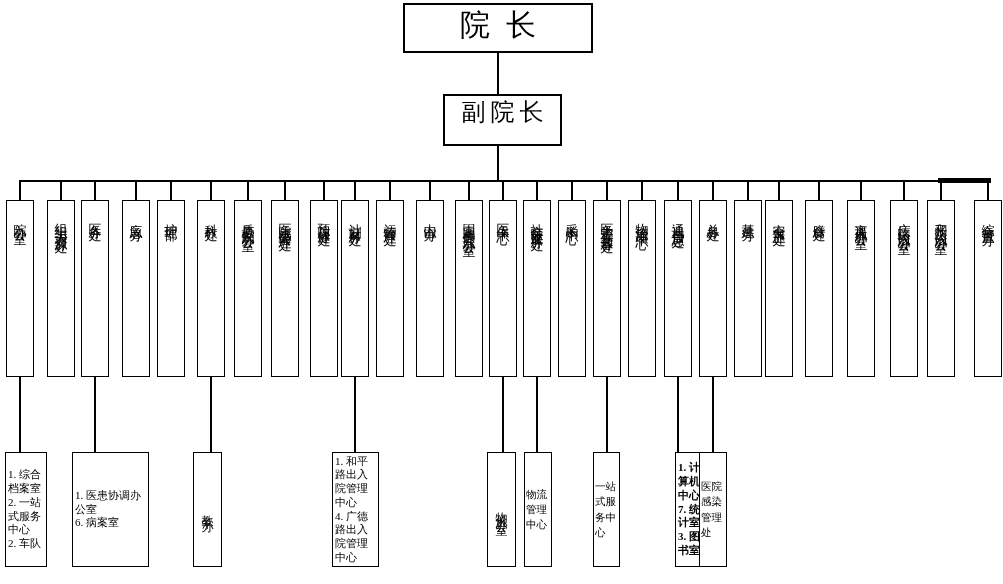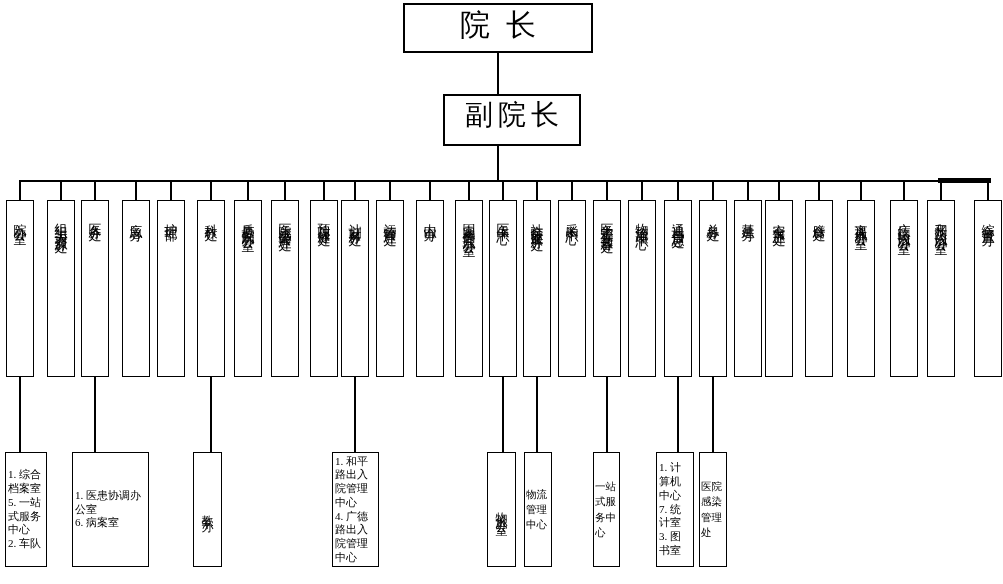--- a/index.html
+++ b/index.html
@@ -26,22 +26,22 @@
     border-width: 2px;
     display: flex;
     align-items: flex-start;
     justify-content: center;
   }
   #root-box {
     left: 403px; top: 3px; width: 190px; height: 50px;
     font-size: 30px; letter-spacing: 16px; text-indent: 16px;
   }
   #deputy-box {
-    left: 443px; top: 94px; width: 138px; height: 52px;
-    font-size: 28px; letter-spacing: 5px; text-indent: 5px;
+    left: 443px; top: 94px; width: 119px; height: 52px;
+    font-size: 24px; letter-spacing: 5px; text-indent: 5px;
   }
   .vline {
     position: absolute;
     width: 2px;
     background: #000000;
   }
   #root-deputy-line { left: 497px; top: 53px; height: 41px; }
   #deputy-bus-line  { left: 497px; top: 146px; height: 34px; }
   #bus-line {
     position: absolute;
@@ -215,21 +215,21 @@
         <span class="vtext">和平路门诊办公室</span>
       </div>
       <div class="vline" style="left: 987px; top: 182px; height: 18px;"></div>
       <div class="box dept" style="left: 974px; top: 200px; width: 28px; height: 177px;">
         <span class="vtext">综合督查办</span>
       </div>
       <div class="vline" style="left: 19px; top: 377px; height: 75px;"></div>
       <div class="box sub" style="left: 5px; top: 452px; width: 42px; height: 115px;">
         <div class="items">
           <div class="item">1. 综合档案室</div>
-          <div class="item">5. 一站式服务中心</div>
+          <div class="item">2. 一站式服务中心</div>
           <div class="item">2. 车队</div>
         </div>
       </div>
       <div class="vline" style="left: 94px; top: 377px; height: 75px;"></div>
       <div class="box sub" style="left: 72px; top: 452px; width: 77px; height: 115px;">
         <div class="items">
           <div class="item">1. 医患协调办公室</div>
           <div class="item">6. 病案室</div>
         </div>
       </div>
@@ -250,21 +250,21 @@
       </div>
       <div class="vline" style="left: 536px; top: 377px; height: 75px;"></div>
       <div class="box sub" style="left: 524px; top: 452px; width: 28px; height: 115px;">
         <span class="wrap">物流管理中心</span>
       </div>
       <div class="vline" style="left: 606px; top: 377px; height: 75px;"></div>
       <div class="box sub" style="left: 593px; top: 452px; width: 27px; height: 115px;">
         <span class="wrap">一站式服务中心</span>
       </div>
       <div class="vline" style="left: 677px; top: 377px; height: 75px;"></div>
-      <div class="box sub" style="left: 656px; top: 452px; width: 38px; height: 115px;">
+      <div class="box sub" style="left: 675px; top: 452px; width: 38px; height: 115px; font-weight: bold;">
         <div class="items">
           <div class="item">1. 计算机中心</div>
           <div class="item">7. 统计室</div>
           <div class="item">3. 图书室</div>
         </div>
       </div>
       <div class="vline" style="left: 712px; top: 377px; height: 75px;"></div>
       <div class="box sub" style="left: 699px; top: 452px; width: 28px; height: 115px;">
         <span class="wrap">医院感染管理处</span>
       </div>

